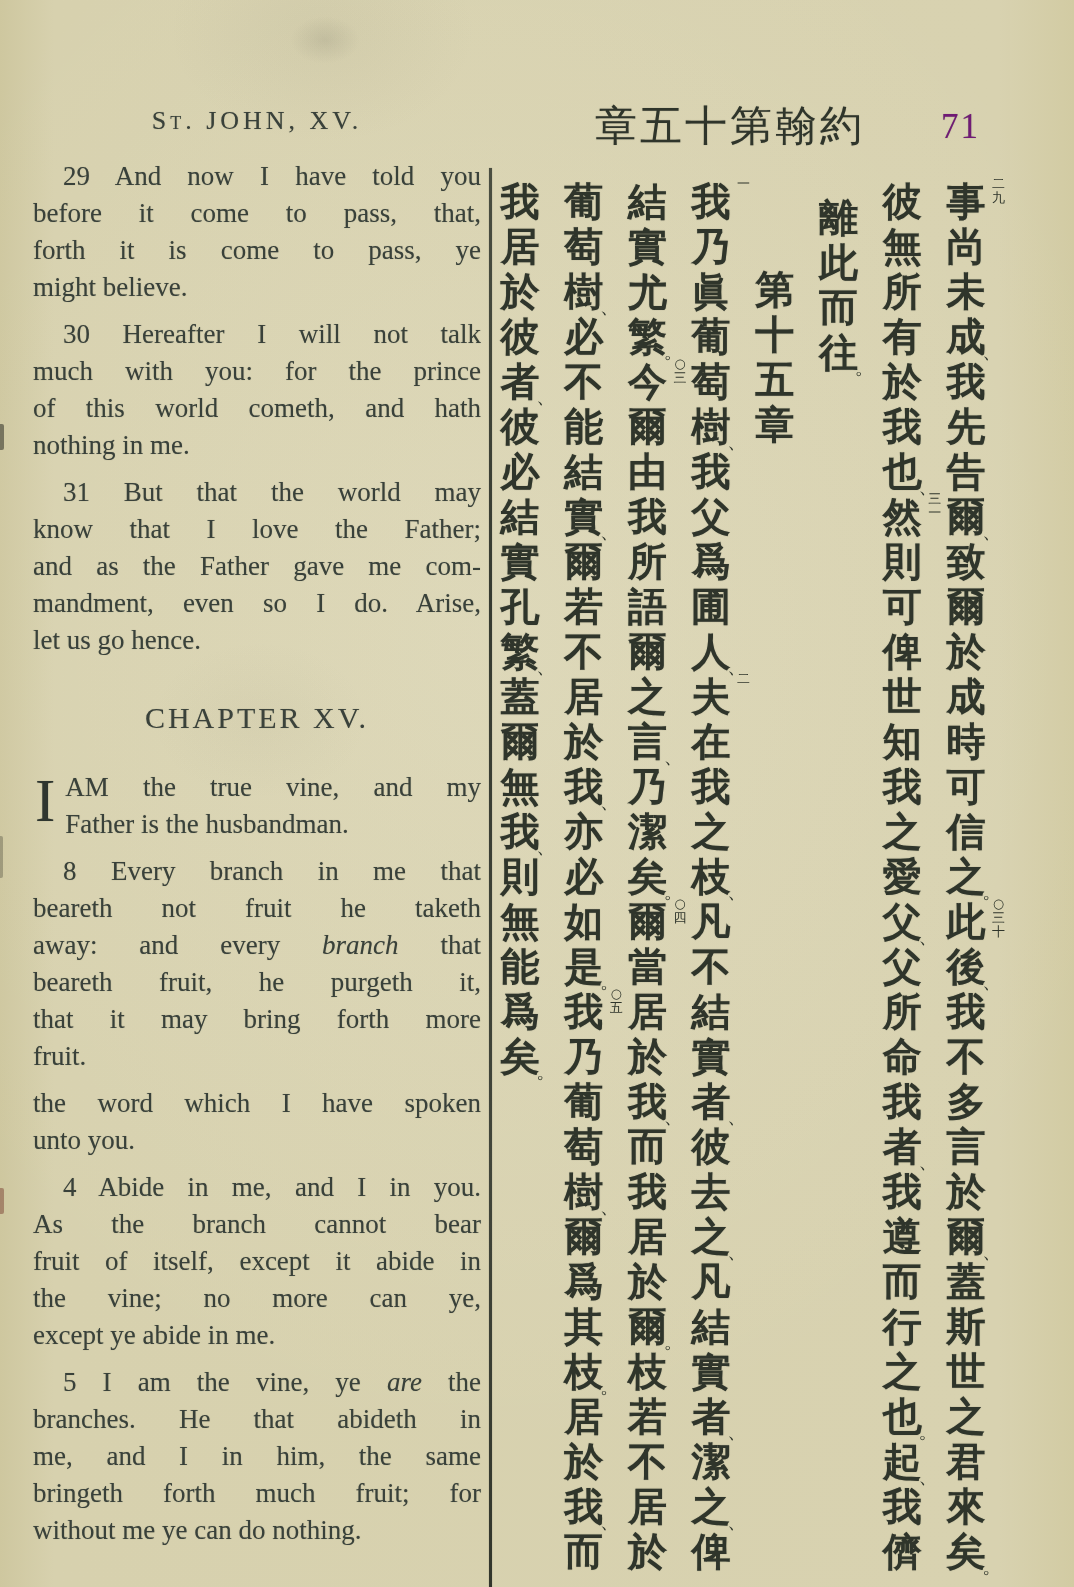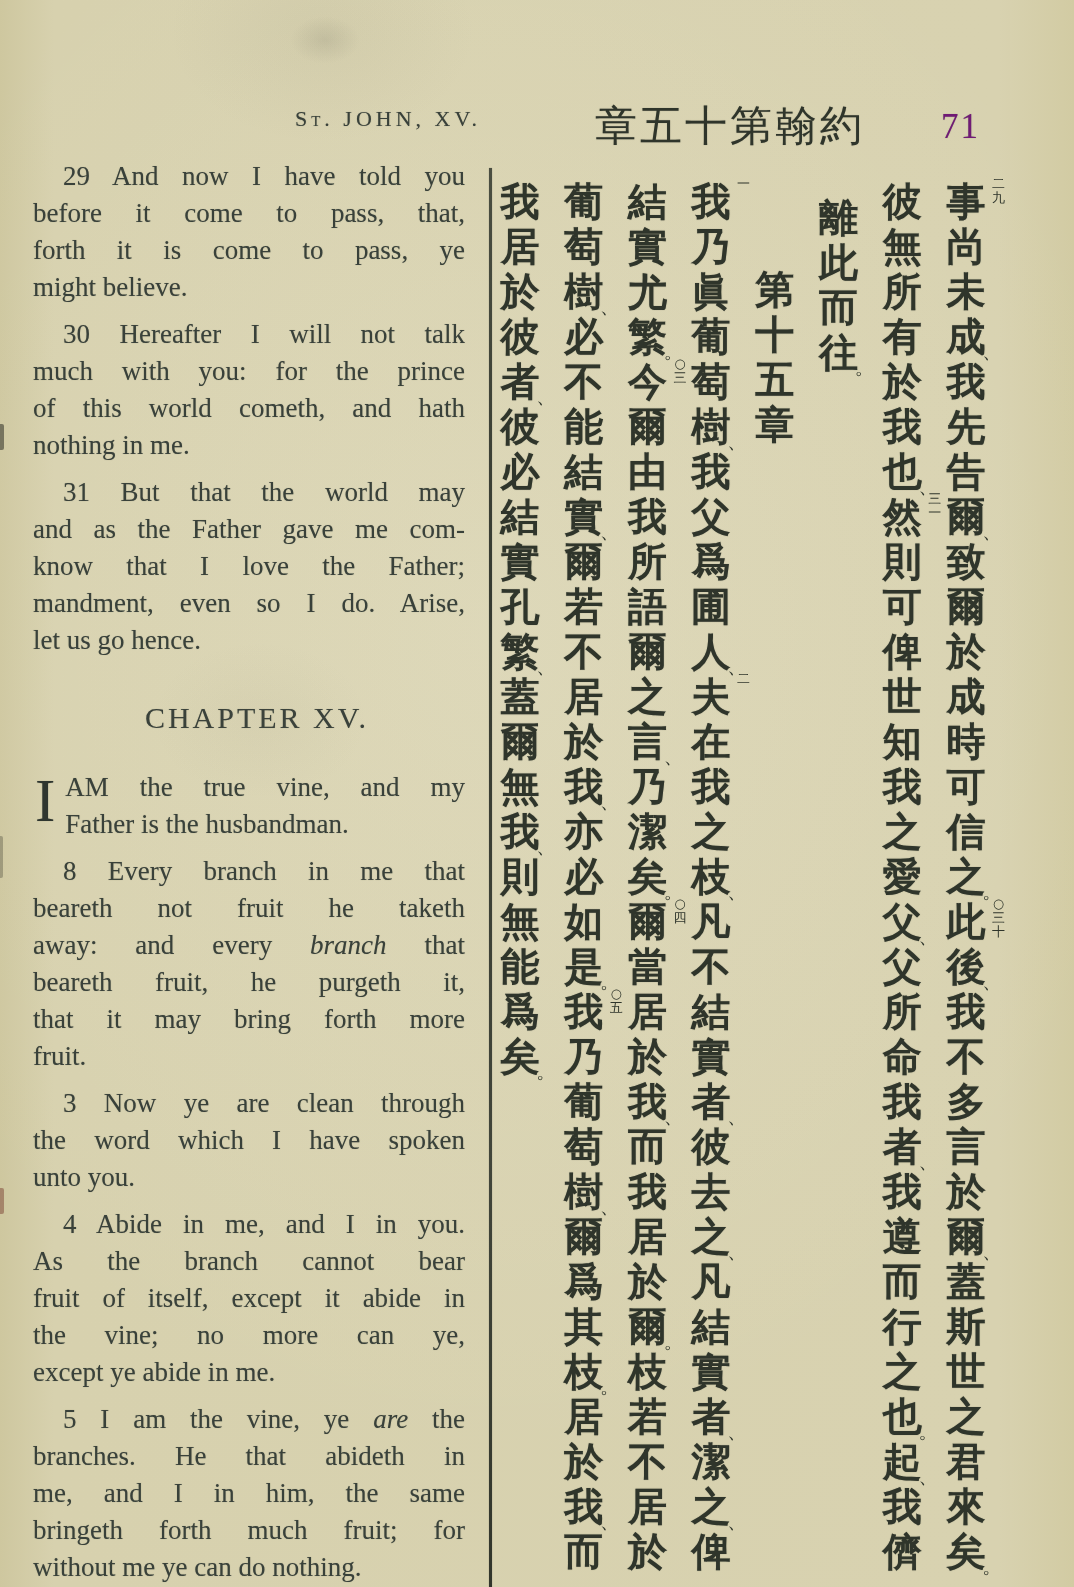--- a/index.html
+++ b/index.html
@@ -9,41 +9,41 @@
       radial-gradient(ellipse 950px 1150px at 46% 40%, rgba(252,250,238,.16), rgba(0,0,0,0) 72%),
       radial-gradient(ellipse 220px 160px at 30% 2%, rgba(110,105,85,.07), transparent 70%),
       linear-gradient(90deg, #cec79f 0%, #d7d1ae 5%, #d8d2b0 93%, #d2cba3 100%),
       #d6d0ac;
     font-family:"Liberation Serif", serif;
   }
   .page{position:absolute;inset:0;}
 
   
   .ehead{
-    position:absolute;left:33px;top:106px;width:448px;text-align:right;
-    font-size:22px;letter-spacing:4px;font-variant:small-caps;color:#39413a;
+    position:absolute;left:33px;top:106px;width:448px;text-align:center;
+    font-size:26px;letter-spacing:4px;font-variant:small-caps;color:#39413a;
     text-shadow:0 0 1px rgba(57,63,54,.4);
   }
   .chead{
     position:absolute;left:590px;top:98px;width:280px;text-align:center;
     font-size:42px;font-weight:400;letter-spacing:3px;color:#2f352b;
     font-family:"DejaVu Serif","Liberation Serif",serif;
     text-shadow:0 0 1px rgba(47,53,43,.4);
   }
   .pnum{
     position:absolute;left:941px;top:107px;font-size:35px;letter-spacing:2px;
     color:#701a75;text-shadow:0 0 1px rgba(57,63,54,.4);
   }
 
   
   .eng{
     position:absolute;left:33px;top:158px;width:448px;color:#39413a;
     font-size:27px;text-shadow:0 0 1px rgba(57,63,54,.35);
   }
-  .verse{margin:0 16px 10px 0;}
+  .verse{margin:0 0 10px 0;}
   .line{
     line-height:37px;
     text-align:justify;text-align-last:justify;-moz-text-align-last:justify;
   }
   .line.first-indented{padding-left:30px;}
   .line.lastline{text-align-last:left;-moz-text-align-last:left;}
   .it{font-style:italic;}
   .chapter{
     margin:42px 0 34px 0;text-align:center;font-size:30px;letter-spacing:3px;
     color:#39413a;font-weight:400;
@@ -112,41 +112,40 @@
         <div class="line lastline"><span>might believe.</span></div>
       </div>
       <div class="verse">
         <div class="line first-indented"><span>30 Hereafter I will not talk</span></div>
         <div class="line"><span>much with you: for the prince</span></div>
         <div class="line"><span>of this world cometh, and hath</span></div>
         <div class="line lastline"><span>nothing in me.</span></div>
       </div>
       <div class="verse">
         <div class="line first-indented"><span>31 But that the world may</span></div>
+        <div class="line"><span>know that I love the Father;</span></div>
         <div class="line"><span>and as the Father gave me com-</span></div>
-        <div class="line"><span>know that I love the Father;</span></div>
         <div class="line"><span>mandment, even so I do.  Arise,</span></div>
         <div class="line lastline"><span>let us go hence.</span></div>
       </div>
       <div class="chapter">CHAPTER XV.</div>
       <div class="verse">
         <span class="dropcap">I</span>
         <div class="line"><span>AM the true vine, and my</span></div>
         <div class="line lastline"><span>Father is the husbandman.</span></div>
       </div>
       <div class="verse">
         <div class="line first-indented"><span>8 Every branch in me that</span></div>
         <div class="line"><span>beareth not fruit he taketh</span></div>
         <div class="line"><span>away: and every </span><span class="it">branch</span><span> that</span></div>
         <div class="line"><span>beareth fruit, he purgeth it,</span></div>
         <div class="line"><span>that it may bring forth more</span></div>
         <div class="line lastline"><span>fruit.</span></div>
       </div>
       <div class="verse">
-        <div class="line first-indented"><span>3 Now ye are clean through</span></div>
         <div class="line"><span>the word which I have spoken</span></div>
         <div class="line lastline"><span>unto you.</span></div>
       </div>
       <div class="verse">
         <div class="line first-indented"><span>4 Abide in me, and I in you.</span></div>
         <div class="line"><span>As the branch cannot bear</span></div>
         <div class="line"><span>fruit of itself, except it abide in</span></div>
         <div class="line"><span>the vine; no more can ye,</span></div>
         <div class="line lastline"><span>except ye abide in me.</span></div>
       </div>

